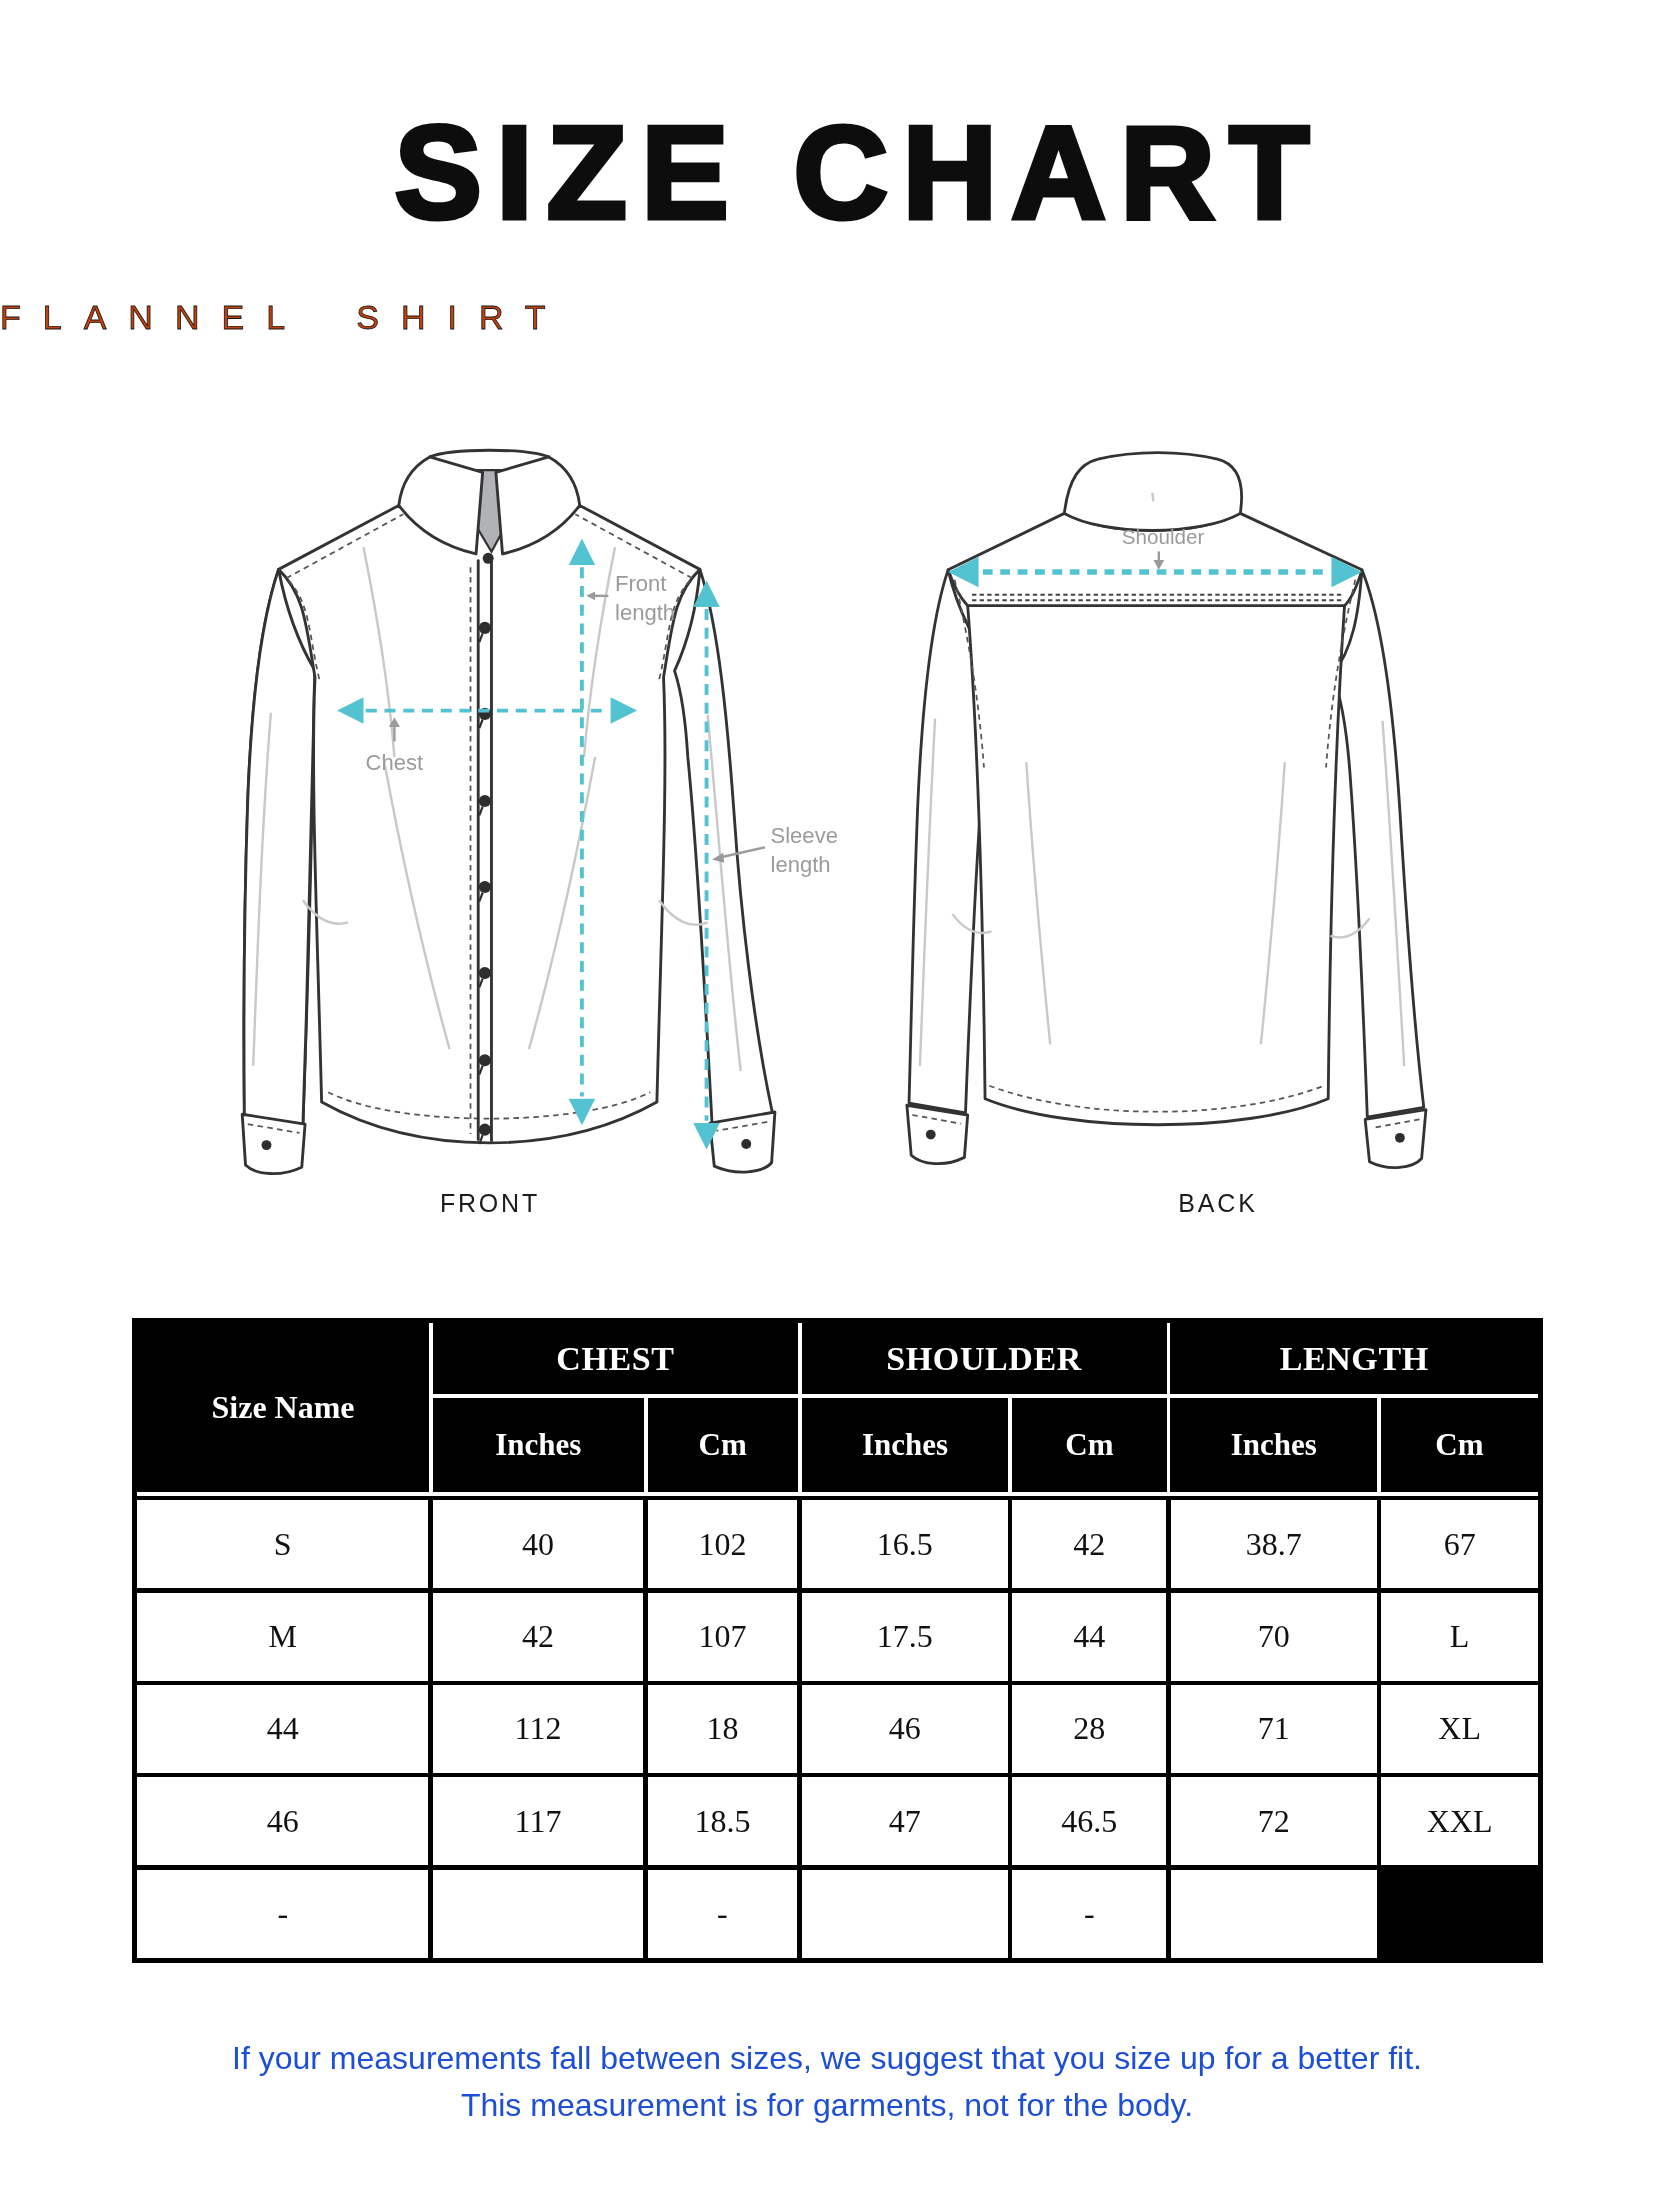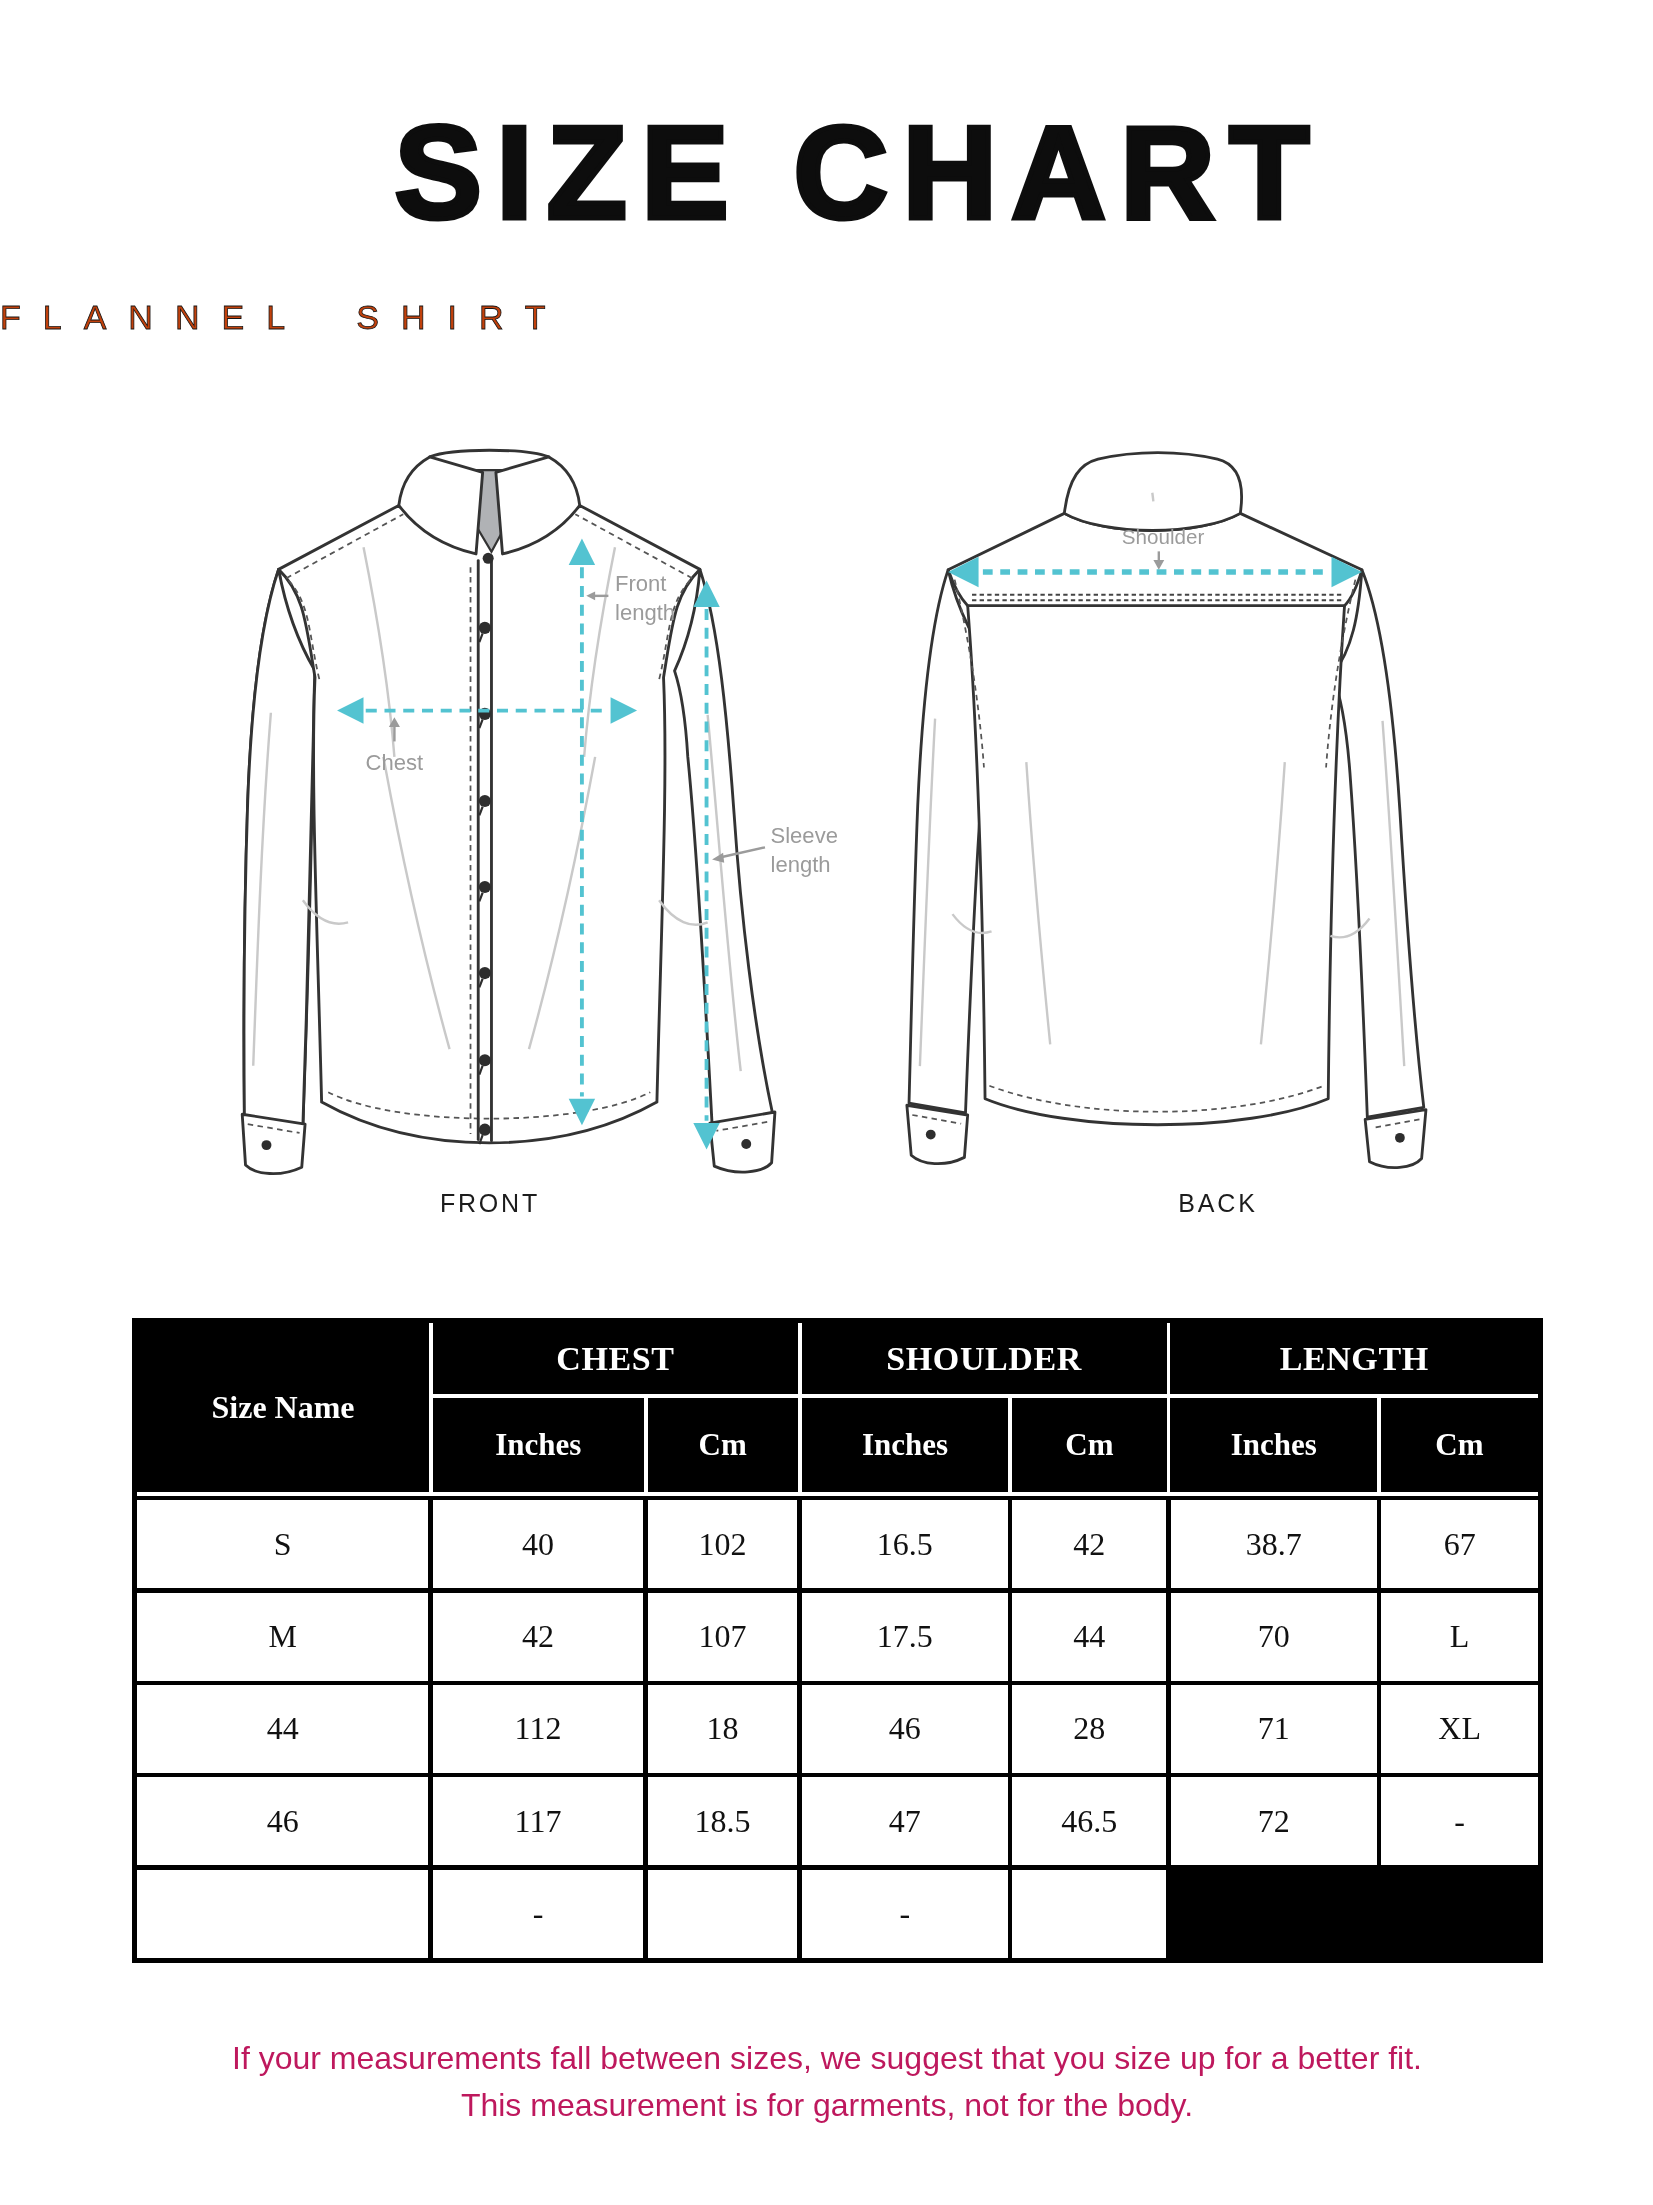--- a/index.html
+++ b/index.html
@@ -52,21 +52,21 @@
   .th.u2{grid-area:2/2/3/3;} .th.u3{grid-area:2/3/3/4;} .th.u4{grid-area:2/4/3/5;}
   .th.u5{grid-area:2/5/3/6;} .th.u6{grid-area:2/6/3/7;} .th.u7{grid-area:2/7/3/8;}
   .th.unit{font-size:31px;}
   .tbody{display:grid;grid-template-columns:21.2fr 15.3fr 10.9fr 15fr 11.2fr 15fr 11.4fr;
         gap:4.4px;background:#000;margin-top:3.9px;padding-top:4.4px;}
   .td{background:#fff;height:88px;display:flex;align-items:center;justify-content:center;
         font-family:"Liberation Serif",serif;font-size:32px;color:#111;}
 
   
   .footer{position:absolute;top:2035px;left:0;width:100%;text-align:center;
-        font-size:32px;line-height:1.48;color:#be185d;}
+        font-size:32px;line-height:1.48;color:#1d4ed8;}
 </style>
 </head>
 <body>
 
 <div id="page">
 
   <div class="title">SIZE CHART</div>
   <div class="subtitle">FLANNEL SHIRT</div>
 
   <svg id="front-svg" viewBox="0 0 620 680" xmlns="http://www.w3.org/2000/svg">
@@ -244,20 +244,21 @@
       <div class="td">71</div>
 
       <div class="td">XL</div>
       <div class="td">46</div>
       <div class="td">117</div>
       <div class="td">18.5</div>
       <div class="td">47</div>
       <div class="td">46.5</div>
       <div class="td">72</div>
 
+      <div class="td">XXL</div>
       <div class="td">-</div>
       <div class="td"></div>
       <div class="td">-</div>
       <div class="td"></div>
       <div class="td">-</div>
       <div class="td"></div>
     </div>
   </div>
 
   <div class="footer">

